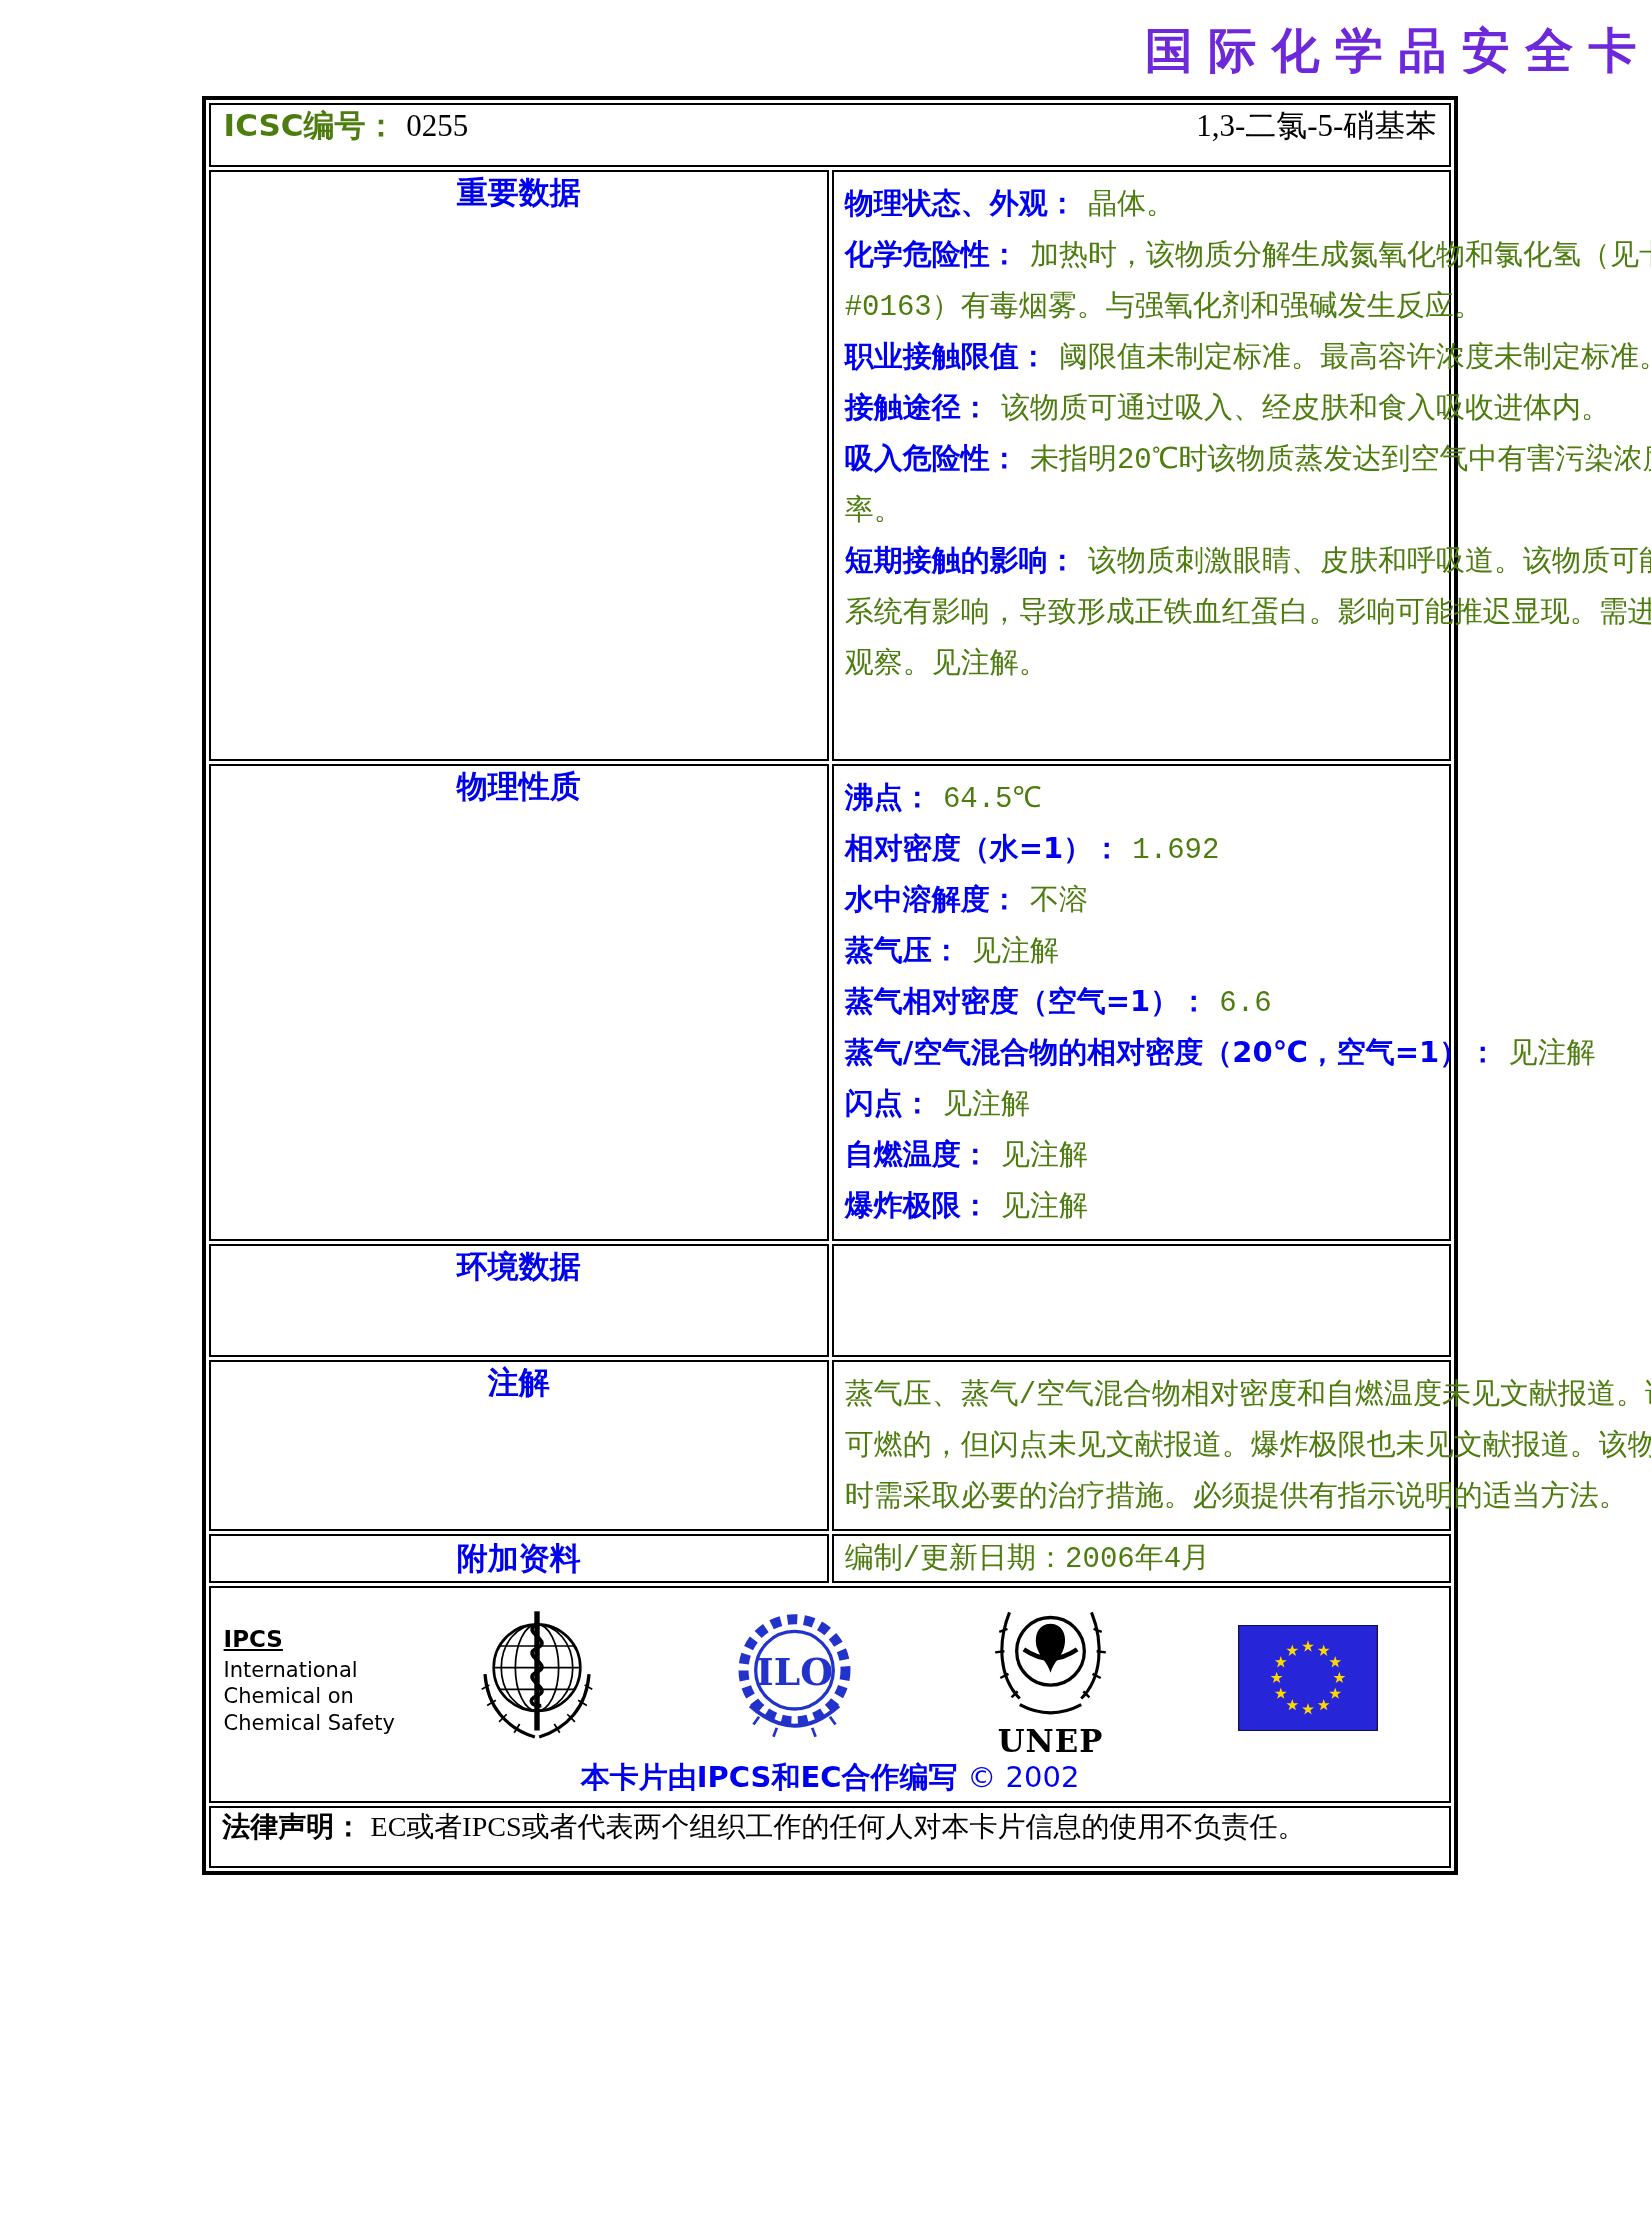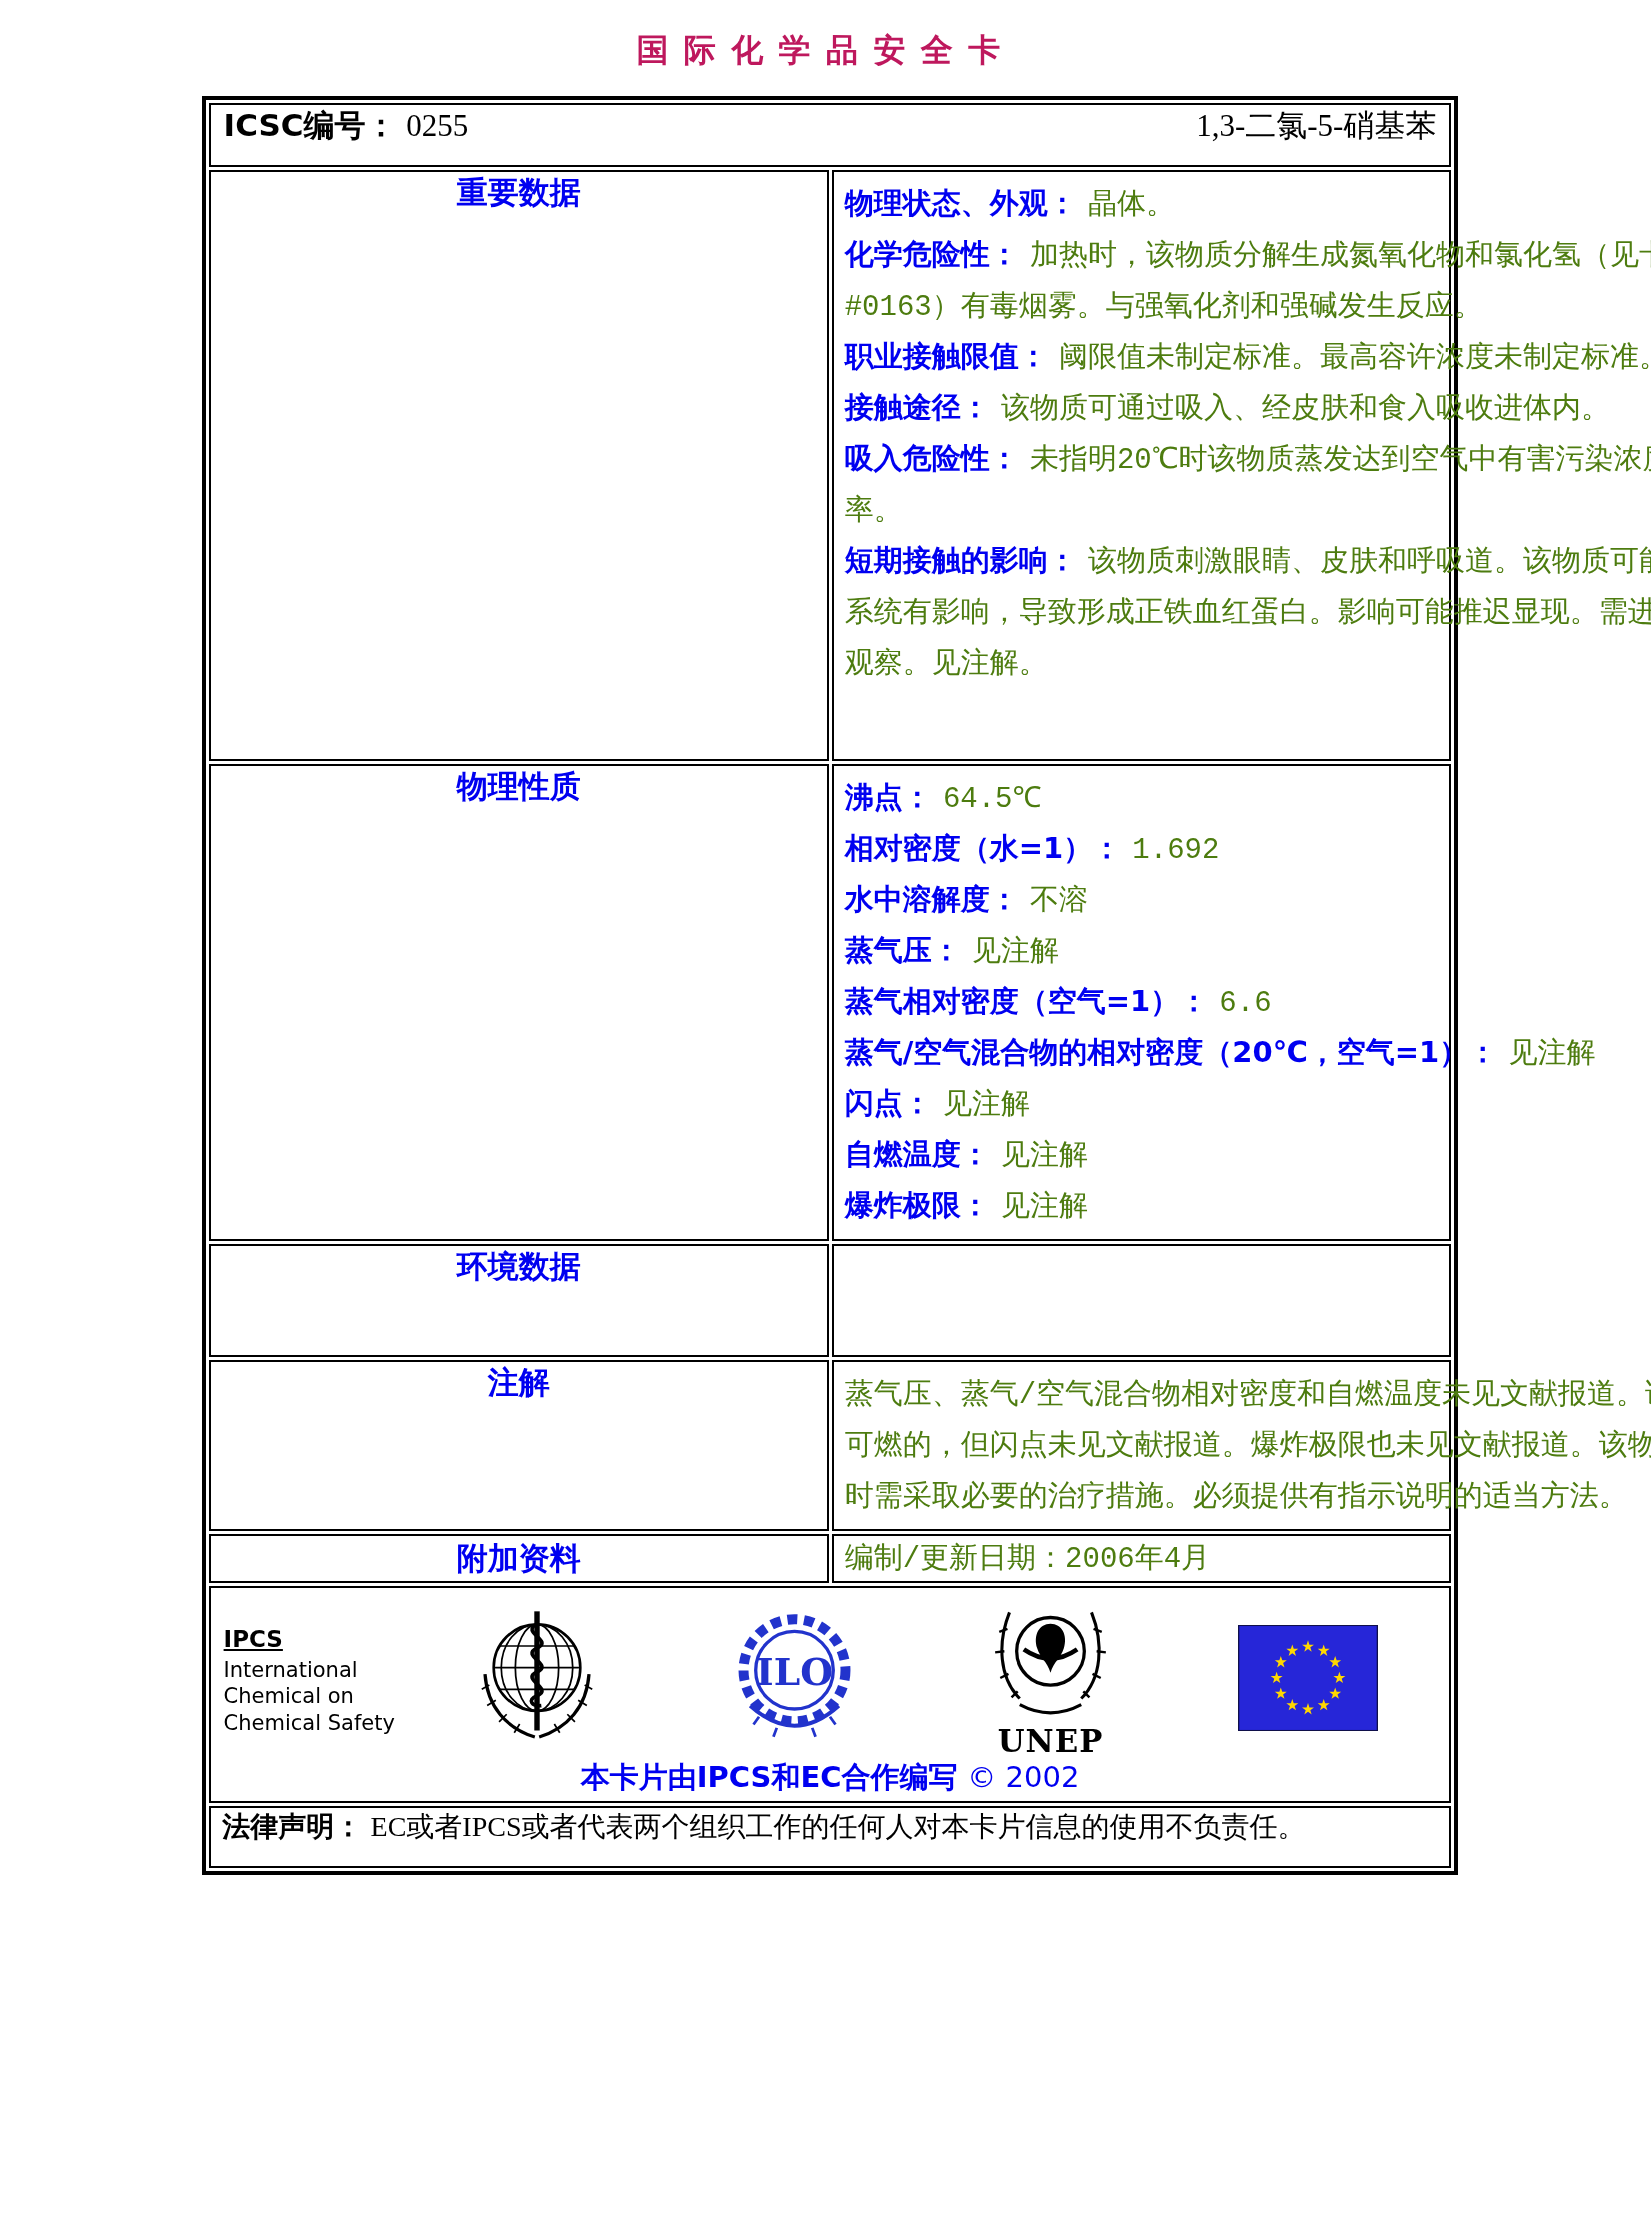--- a/index.html
+++ b/index.html
@@ -7,46 +7,46 @@
     margin: 0; padding: 0;
     width: 1652px; height: 2227px;
     background: #ffffff;
     font-family: "DejaVu Sans", sans-serif;
     color: #000;
   }
   .page { width: 1652px; height: 2227px; overflow: hidden; }
 
   .page-title {
     margin: 22.4px 0 18px 0;
-    text-align: center;
-    font-size: 32px;
+    text-align: right;
+    font-size: 48px;
     line-height: 56px;
     font-weight: bold;
     letter-spacing: 15.4px;
-    color: #be185d;
+    color: #6d28d9;
     font-family: "DejaVu Serif", serif;
   }
 
   table.icsc {
     border-collapse: separate;
     border-spacing: 3.5px;
     border: 4.2px solid #000;
     background: #fff;
     width: 1256px;
     margin-left: 202px;
     table-layout: fixed;
   }
   table.icsc td { border: 2.8px solid #000; background: #fff; vertical-align: top; }
 
   
   td.hdr { height: 64px; vertical-align: middle; padding: 0 12.6px; }
   .hdr-flex { display: flex; justify-content: space-between; align-items: center; }
   .hdr-left { font-size: 31px; white-space: nowrap; }
   .hdr-left .num { font-family: "Liberation Serif", serif; color: #000; margin-left: 9.8px; font-weight: normal; }
-  .blue-label { color: #000000; font-weight: bold; }
+  .blue-label { color: #4d7c0f; font-weight: bold; }
   .hdr-right { font-size: 31px; font-family: "Liberation Serif", serif; white-space: nowrap; }
 
   
   td.rowlabel {
     width: 179px;
     text-align: center;
     vertical-align: middle;
     color: #0000f0;
     font-weight: bold;
     font-size: 31px;

